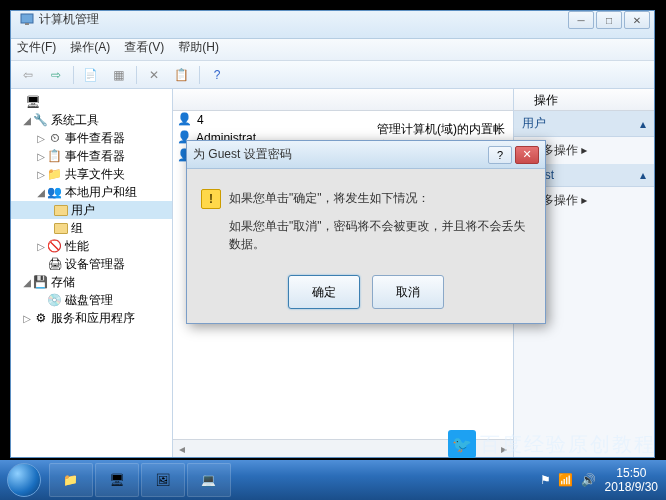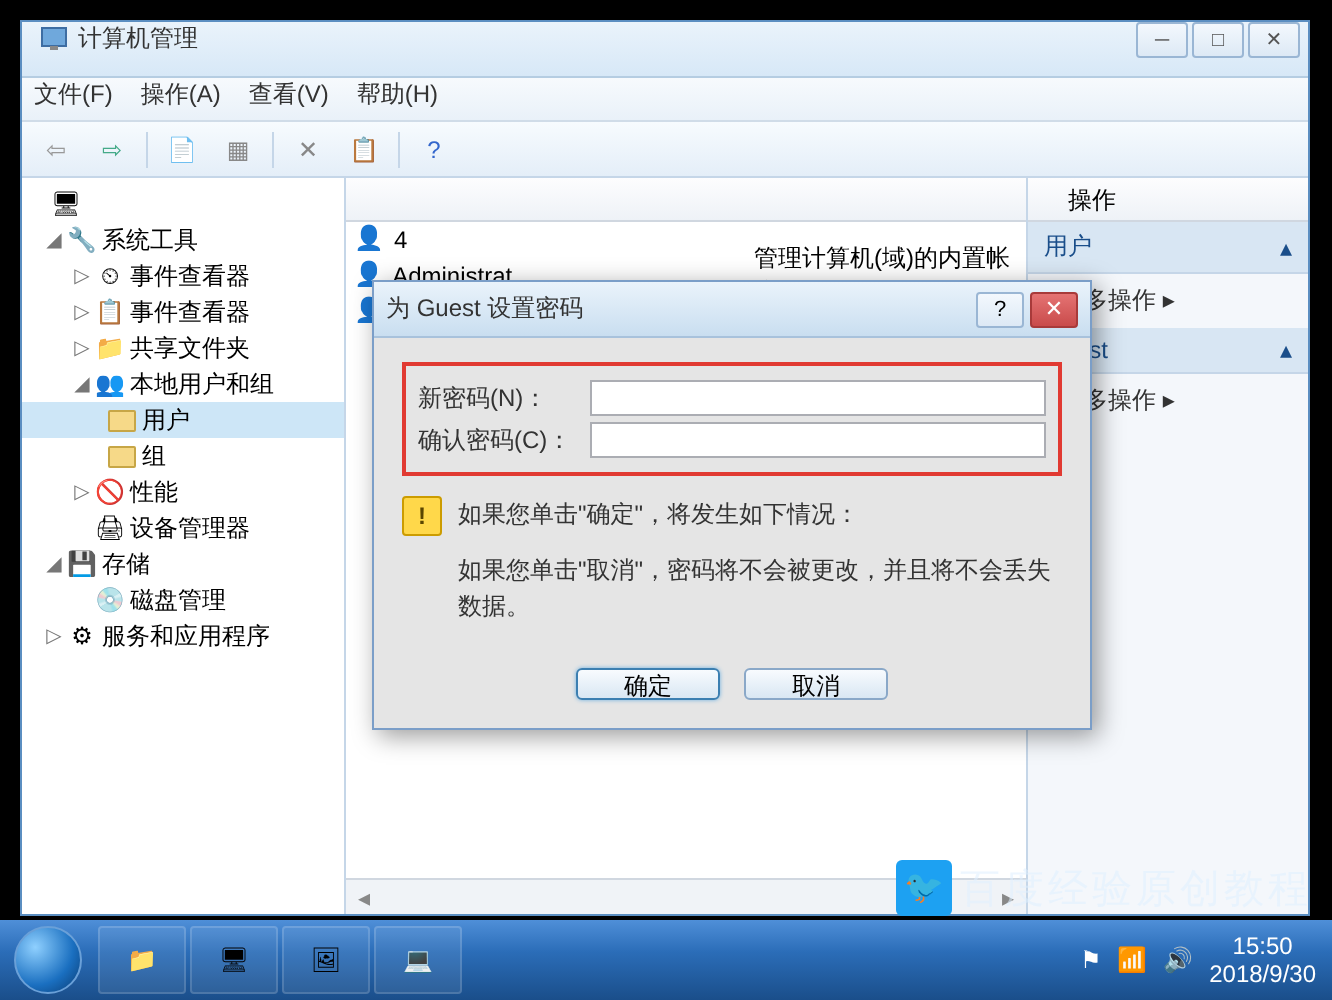--- a/index.html
+++ b/index.html
@@ -41,21 +41,21 @@
 .dlg-title .b.cl{background:linear-gradient(#e57373,#c94b4b);color:#fff;border-color:#a83a3a}
 .dlg-body{padding:12px 14px}
 .redbox{border:2px solid #e13a32;padding:4px 6px;margin-bottom:10px}
 .fld{display:flex;align-items:center;margin:3px 0}
 .fld label{width:86px;color:#333}
 .fld input{flex:1;height:18px;border:1px solid #abadb3;padding:0 3px;background:#fff}
 .msg{display:flex;gap:8px;margin:8px 0}
 .warn{width:20px;height:20px;background:#ffd84a;border:1px solid #cc9c00;border-radius:2px;display:flex;align-items:center;justify-content:center;color:#5a4600;font-weight:bold;flex-shrink:0}
 .msg-txt{line-height:1.5;color:#333}
 .dlg-btns{display:flex;justify-content:center;gap:12px;padding:10px 0 14px}
-.btn{width:72px;height:16px;border:1px solid #8aa8c8;background:linear-gradient(#f8fbfe,#d9e7f3);border-radius:3px;cursor:default}
+.btn{width:72px;height:34px;border:1px solid #8aa8c8;background:linear-gradient(#f8fbfe,#d9e7f3);border-radius:3px;cursor:default}
 .btn.def{border:1px solid #3c7fb1;box-shadow:0 0 2px #6db0e0}
 .taskbar{position:absolute;bottom:0;left:0;width:666px;height:40px;background:linear-gradient(#4f8fd8,#2b6db8 40%,#1a4e8a);display:flex;align-items:center}
 .start{width:48px;height:40px;display:flex;align-items:center;justify-content:center}
 .orb{width:34px;height:34px;border-radius:50%;background:radial-gradient(circle at 30% 30%,#8fd0ff,#1a6fc0 60%,#0a3a70);border:1px solid #6aa0d8}
 .task-ic{width:44px;height:34px;margin:0 1px;background:rgba(255,255,255,.08);border:1px solid rgba(255,255,255,.15);display:flex;align-items:center;justify-content:center;border-radius:2px}
 .tray{margin-left:auto;display:flex;align-items:center;height:40px;padding:0 8px;color:#fff;gap:8px}
 .clock{text-align:center;line-height:1.2;font-size:11px}
 .watermark{position:absolute;right:10px;bottom:42px;display:flex;align-items:center;gap:4px}
 .wm-badge{width:28px;height:28px;background:#1da1f2;display:flex;align-items:center;justify-content:center;color:#fff;font-size:16px;border-radius:3px}
 .wm-txt{color:#e0f0ff;opacity:.55;font-size:20px;letter-spacing:2px}
@@ -209,30 +209,20 @@
   </div>
 </div>
 
 <div class="dialog">
   <div class="dlg-title">
     <span class="t">为 Guest 设置密码</span>
     <div class="b">?</div>
     <div class="b cl">✕</div>
   </div>
   <div class="dlg-body">
-    <div class="redbox">
-      <div class="fld">
-          <label>新密码(N)：</label>
-          <input type="password" style="">
-        </div>
-      <div class="fld">
-          <label>确认密码(C)：</label>
-          <input type="password" style="">
-        </div>
-    </div>
     <div class="msg">
       <div class="warn">!</div>
       <div class="msg-txt">
         <div>如果您单击"确定"，将发生如下情况：</div>
       </div>
     </div>
     <div class="msg-txt" style="margin:6px 0 0 28px">如果您单击"取消"，密码将不会被更改，并且将不会丢失数据。</div>
   </div>
   <div class="dlg-btns">
     <button class="btn def">确定</button>

